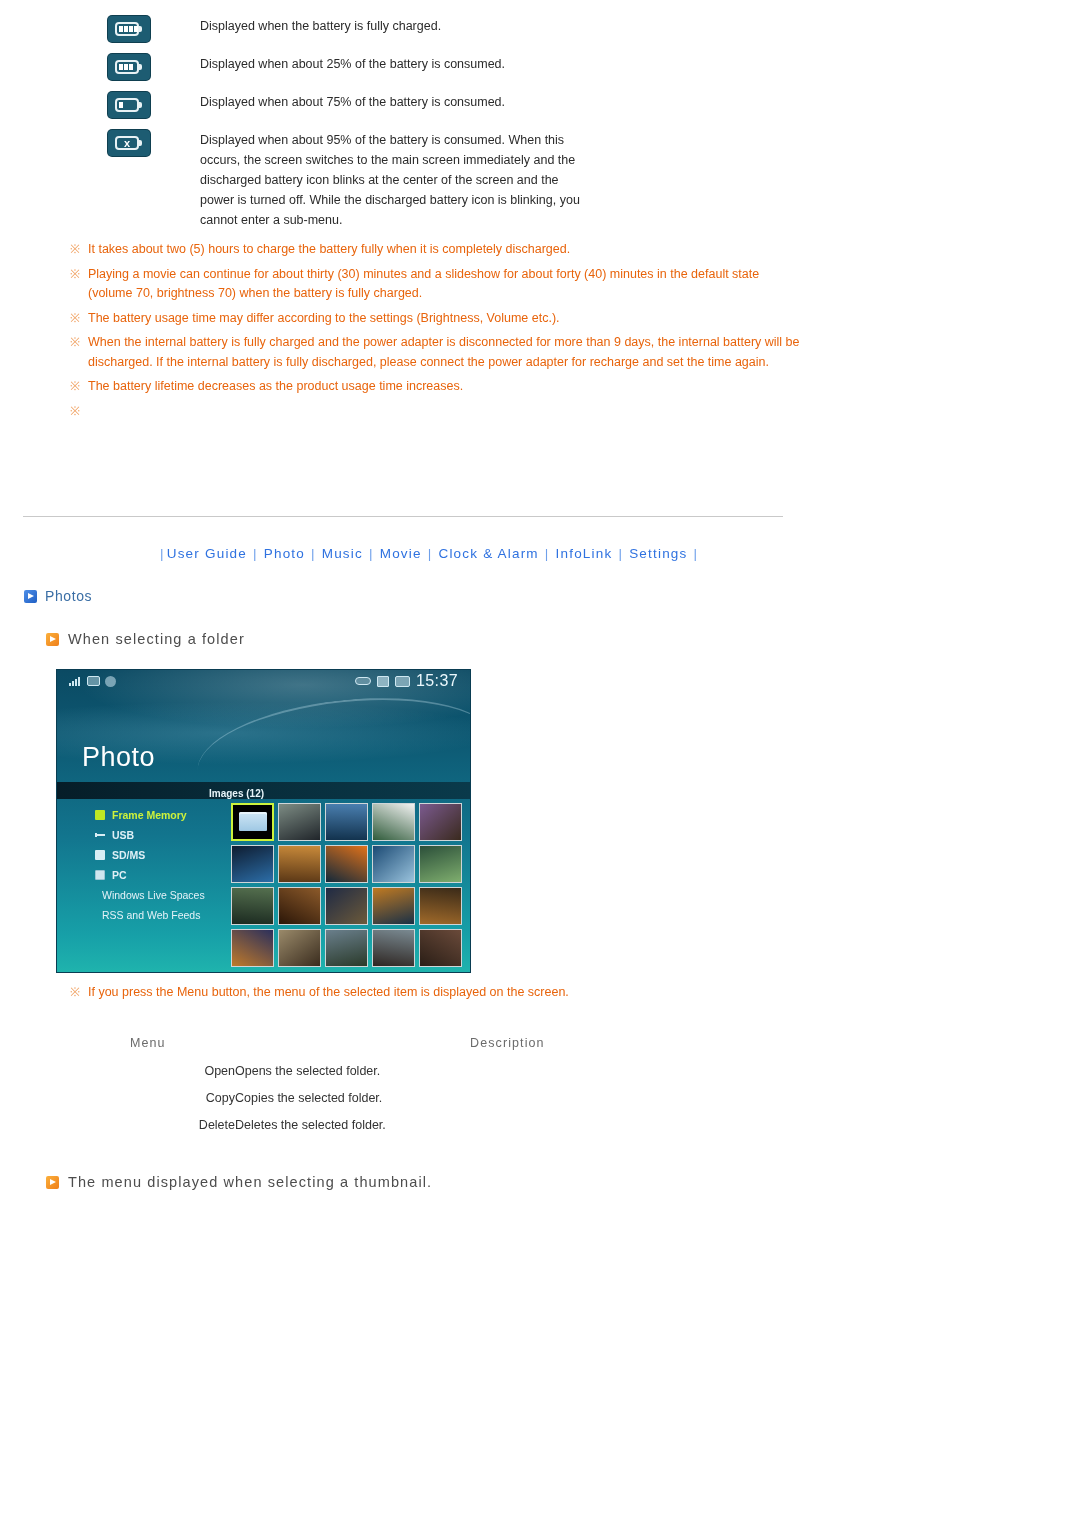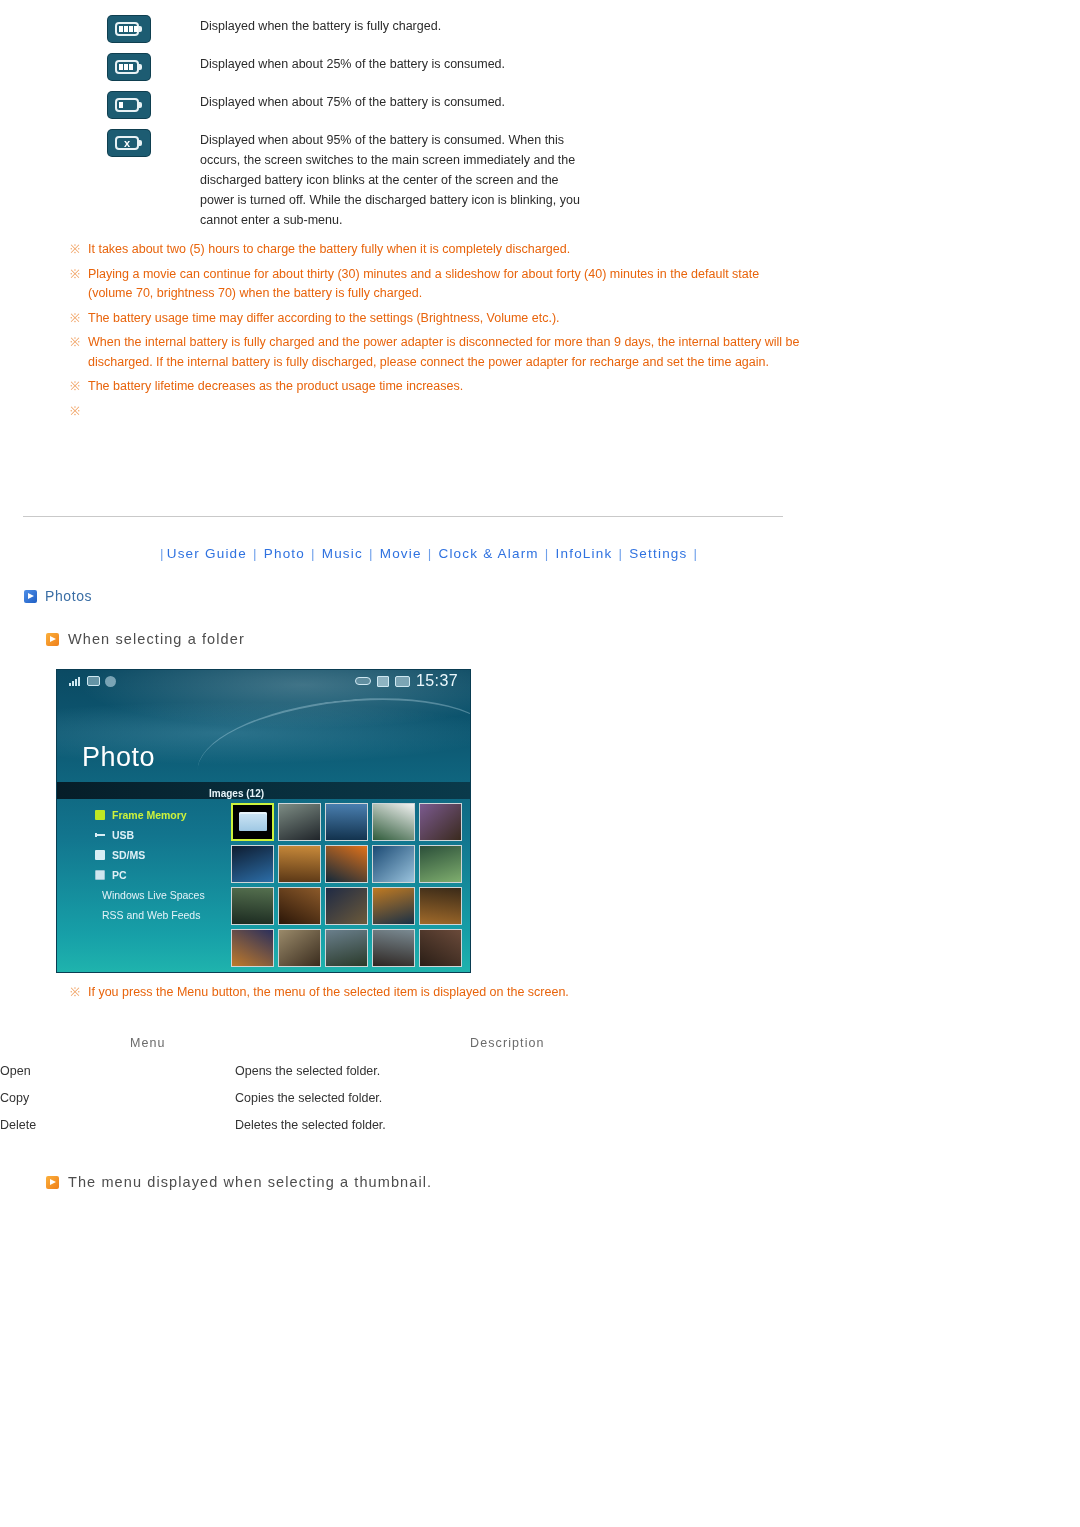--- a/index.html
+++ b/index.html
@@ -425,21 +425,21 @@
   .mt-row {
     display: flex;
     height: 27px;
     align-items: center;
     font-size: 12.5px;
     color: #333333;
   }
   .mt-c1 {
     width: 235px;
     flex: 0 0 235px;
-    text-align: left;
+    text-align: right;
     box-sizing: border-box;
   }
   .mt-c1.head { text-align: left; padding-left: 130px; }
   .mt-c2 { flex: 1; padding-left: 0; }
   .mt-c2.head { padding-left: 235px; }
 </style>
 </head>
 <body>
 
 <div class="battery-table">

